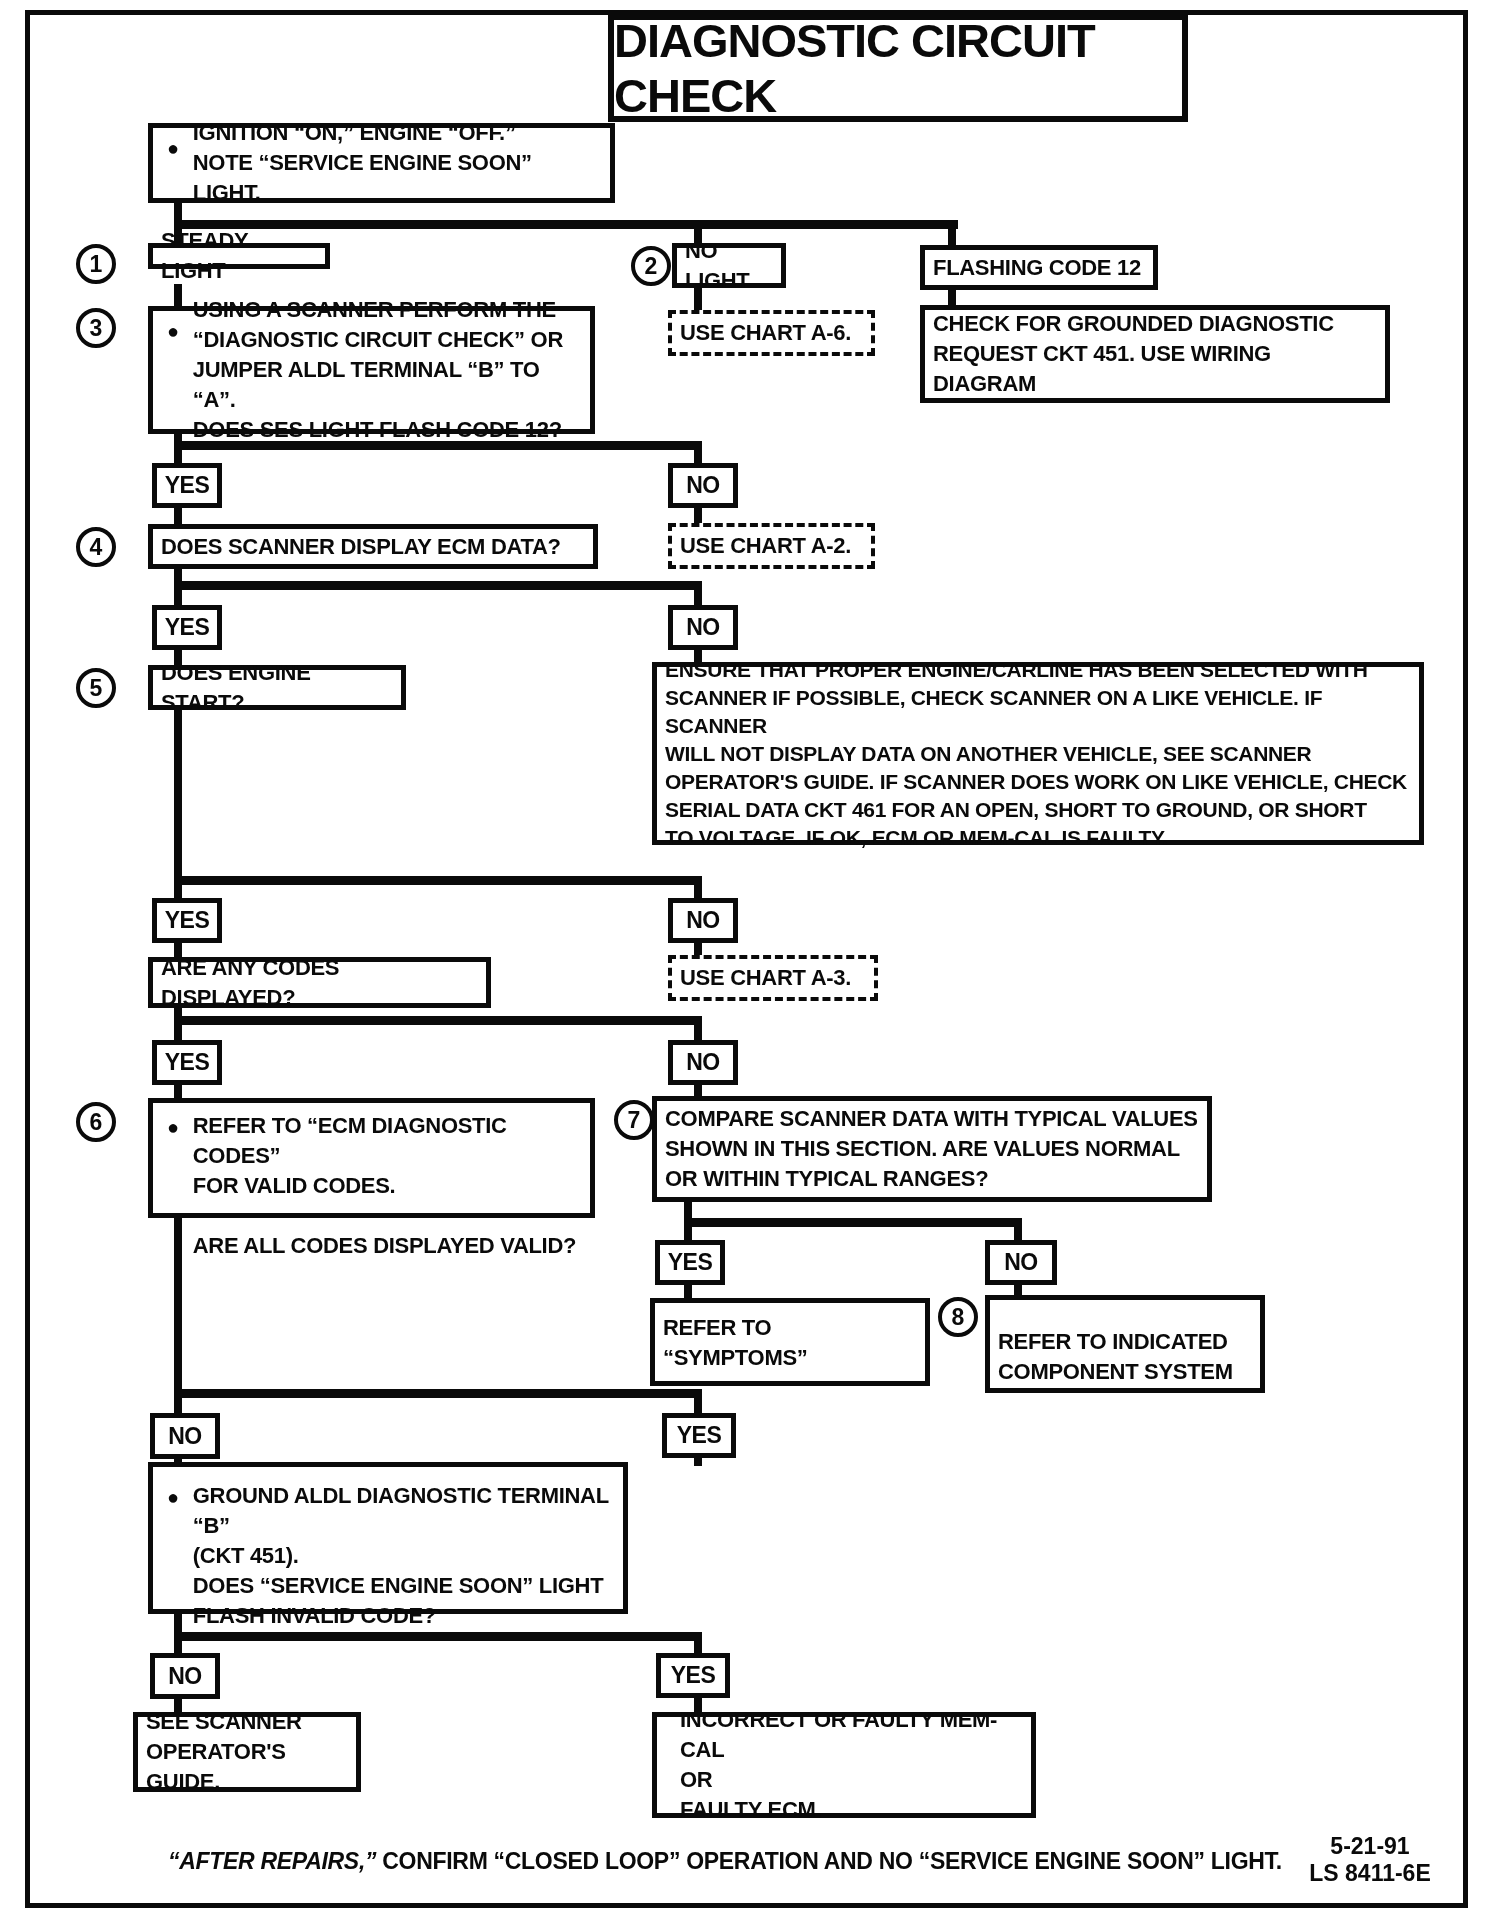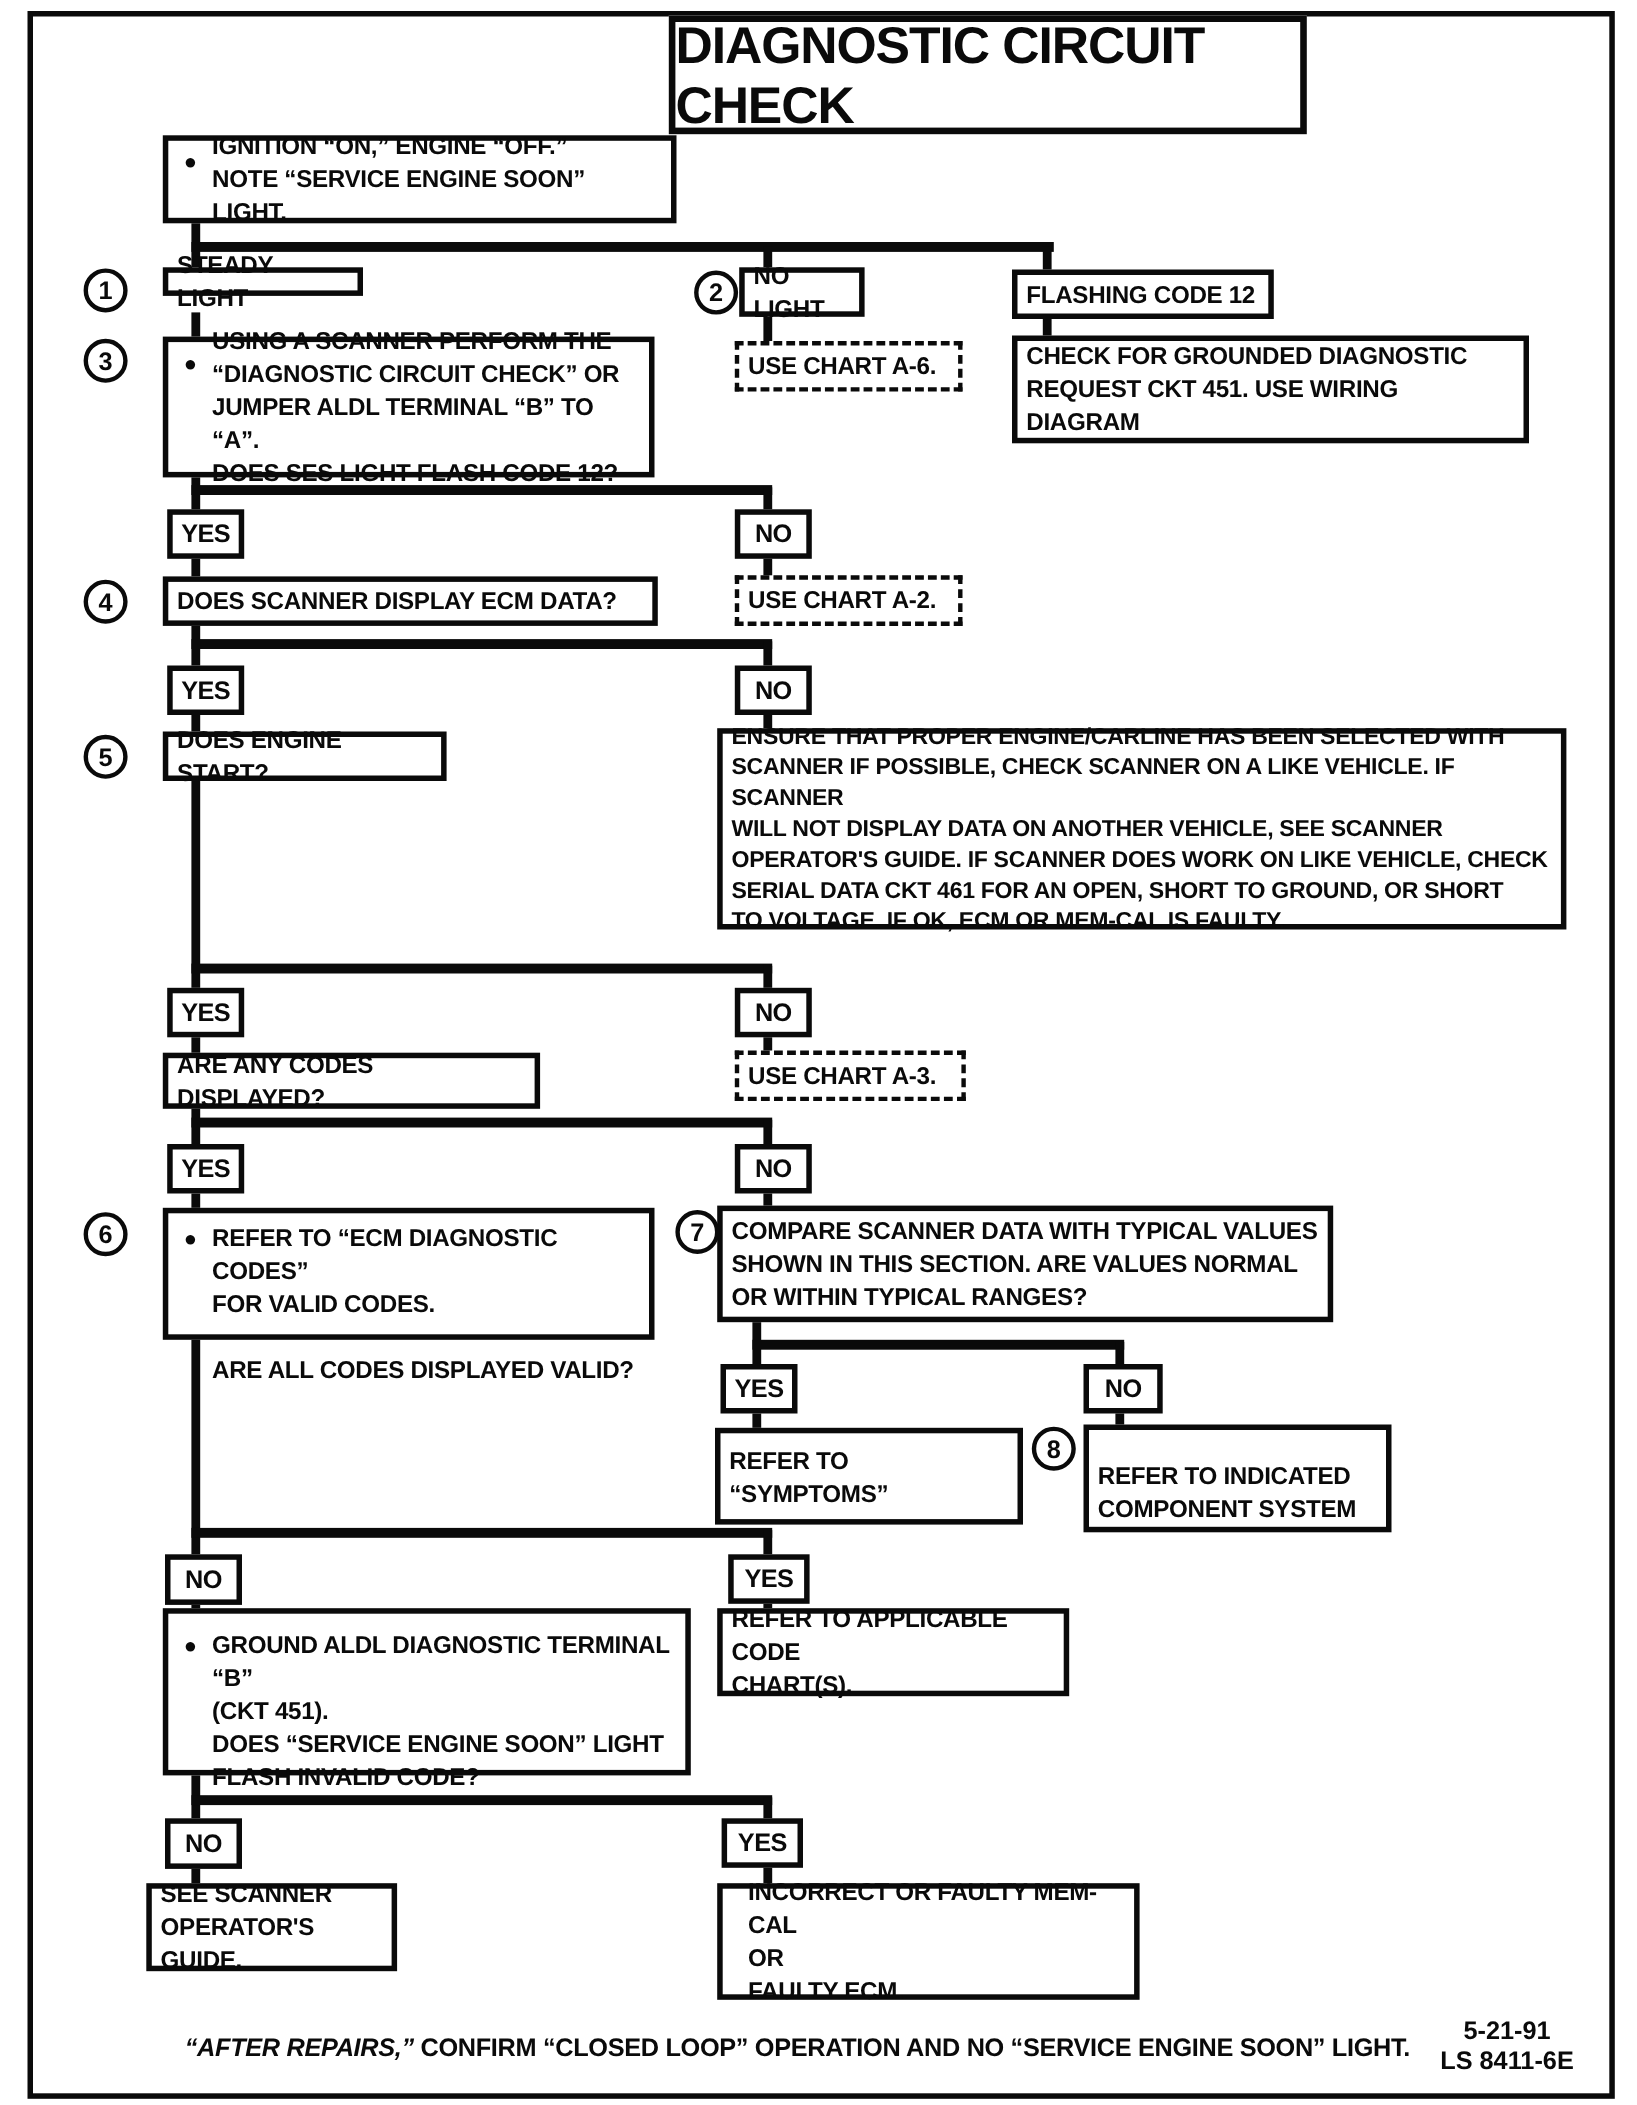--- a/index.html
+++ b/index.html
@@ -247,24 +247,20 @@
       <span>YES</span>
     </div>
 
   <div class="box z2" style="left:148px;top:1462px;width:480px;height:152px;align-items:flex-start;padding-top:14px;">
     <span class="bullet">●</span>
     <span class="t">GROUND ALDL DIAGNOSTIC TERMINAL “B”
 (CKT 451).
 DOES “SERVICE ENGINE SOON” LIGHT
 FLASH INVALID CODE?</span>
   </div>
-  <div class="box z2" style="left:652px;top:1462px;width:320px;height:80px;">
-    <span class="t">REFER TO APPLICABLE CODE
-CHART(S).</span>
-  </div>
 
   <div class="yn z2" style="left:150px;top:1653px;width:70px;height:46px;">
       <span>NO</span>
     </div>
   <div class="yn z2" style="left:656px;top:1653px;width:74px;height:45px;">
       <span>YES</span>
     </div>
 
   <div class="box z2" style="left:133px;top:1712px;width:228px;height:80px;">
     <span class="t">SEE  SCANNER

